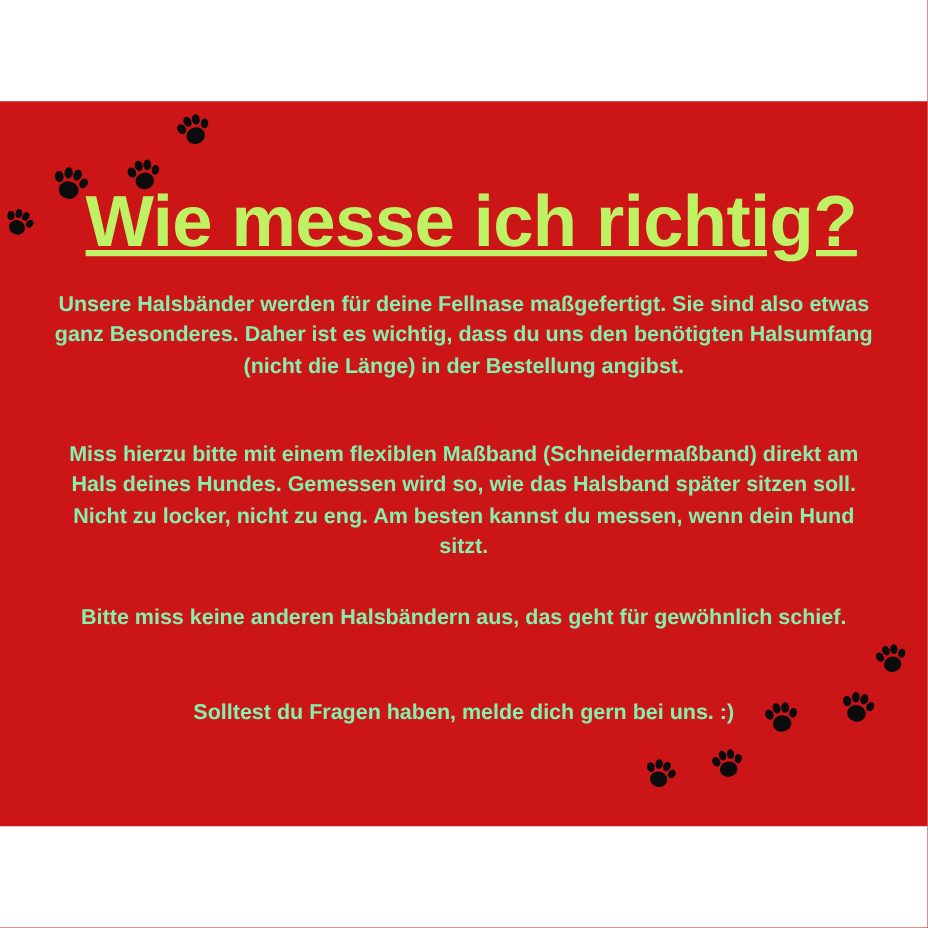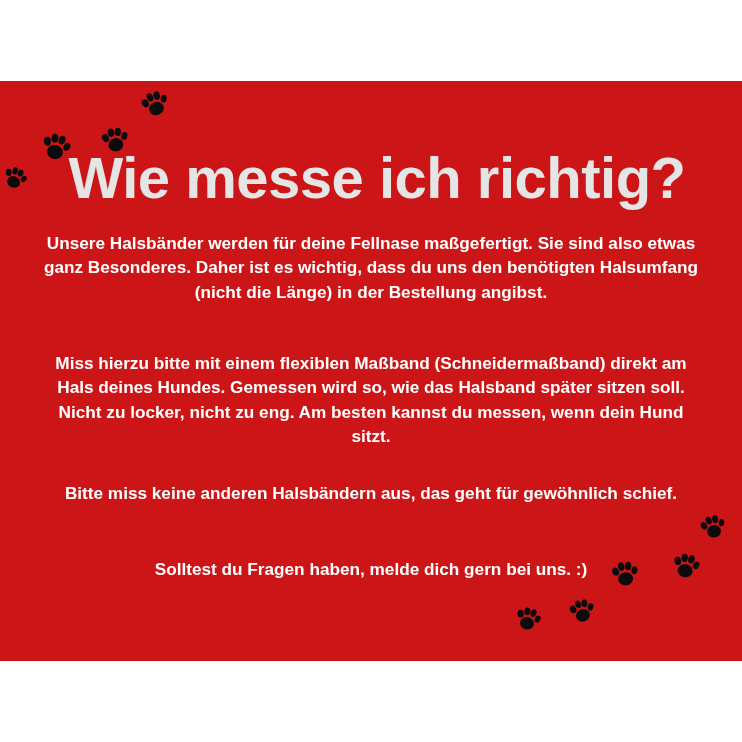--- a/index.html
+++ b/index.html
@@ -31,30 +31,31 @@
     z-index: 3;
   }
   .title {
     position: absolute;
     left: 12px;
     right: 0;
     top: 68px;
     text-align: center;
     font-size: 58px;
     font-weight: bold;
-    color: #e5e5e5;
+    color: #bef264;
     letter-spacing: -0.5px;
     line-height: 1;
+    text-decoration: underline;
   }
   .para {
     position: absolute;
     left: 40px;
     right: 40px;
     text-align: center;
-    color: #ffffff;
+    color: #86efac;
     font-size: 17.2px;
     font-weight: bold;
     line-height: 1.42;
   }
   .para.p1 { top: 150px; }
   .para.p2 { top: 270px; text-align: center; }
   .para.p3 { top: 400px; }
   .para.p4 { top: 476px; }
 
   .paw {

